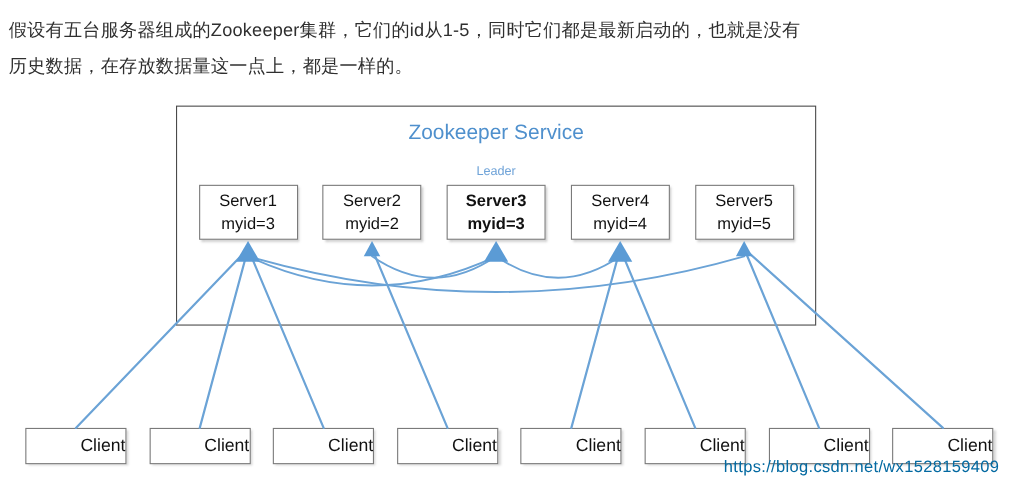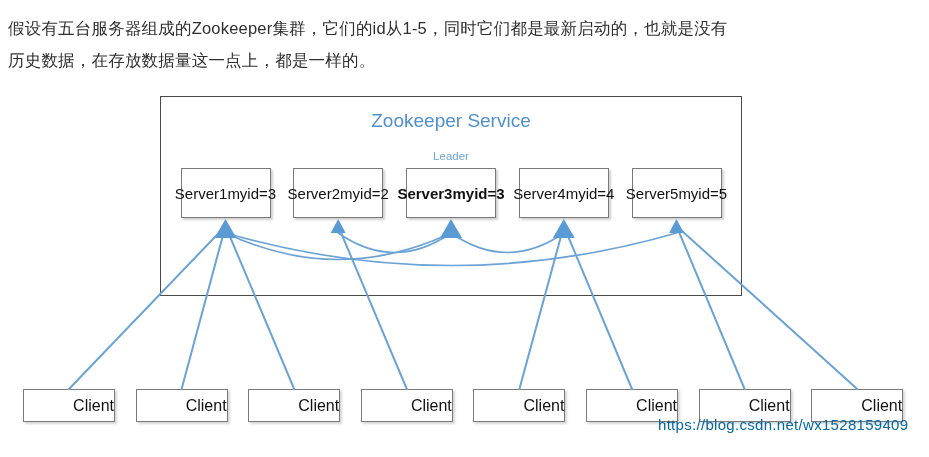--- a/index.html
+++ b/index.html
@@ -26,21 +26,21 @@
     text-align: center; font-size: 19px; color: #4f90cd;
   }
   .leader-label {
     position: absolute; top: 150px; font-size: 11.5px; color: #6fa3d8;
     transform: translateX(-50%); white-space: nowrap;
   }
   .server-box {
     position: absolute; top: 168px; width: 90px; height: 50px;
     border: 1.7px solid #7a7a7a; background: #ffffff;
     box-shadow: 2px 2px 2px rgba(120,120,120,0.35);
-    display: flex; flex-direction: row; align-items: center; justify-content: center;
+    display: flex; flex-direction: column; align-items: center; justify-content: center;
     font-size: 15px; line-height: 21px; color: #111111;
   }
   .client-box {
     position: absolute; top: 389px; width: 92px; height: 33px;
     border: 1.7px solid #7a7a7a; background: #ffffff;
     box-shadow: 2px 2px 2px rgba(120,120,120,0.3);
     display: flex; align-items: center; justify-content: flex-end;
     font-size: 16px; color: #111111;
   }
   svg.wires {

